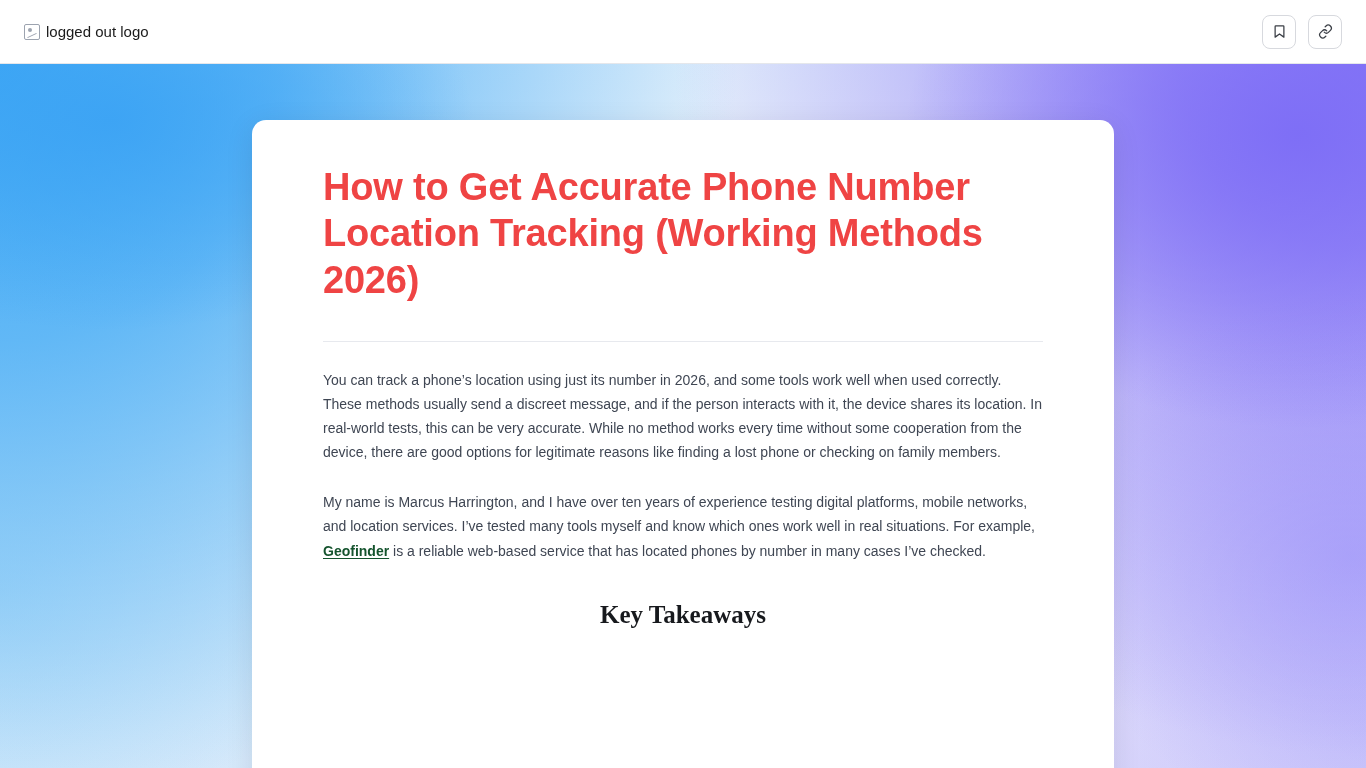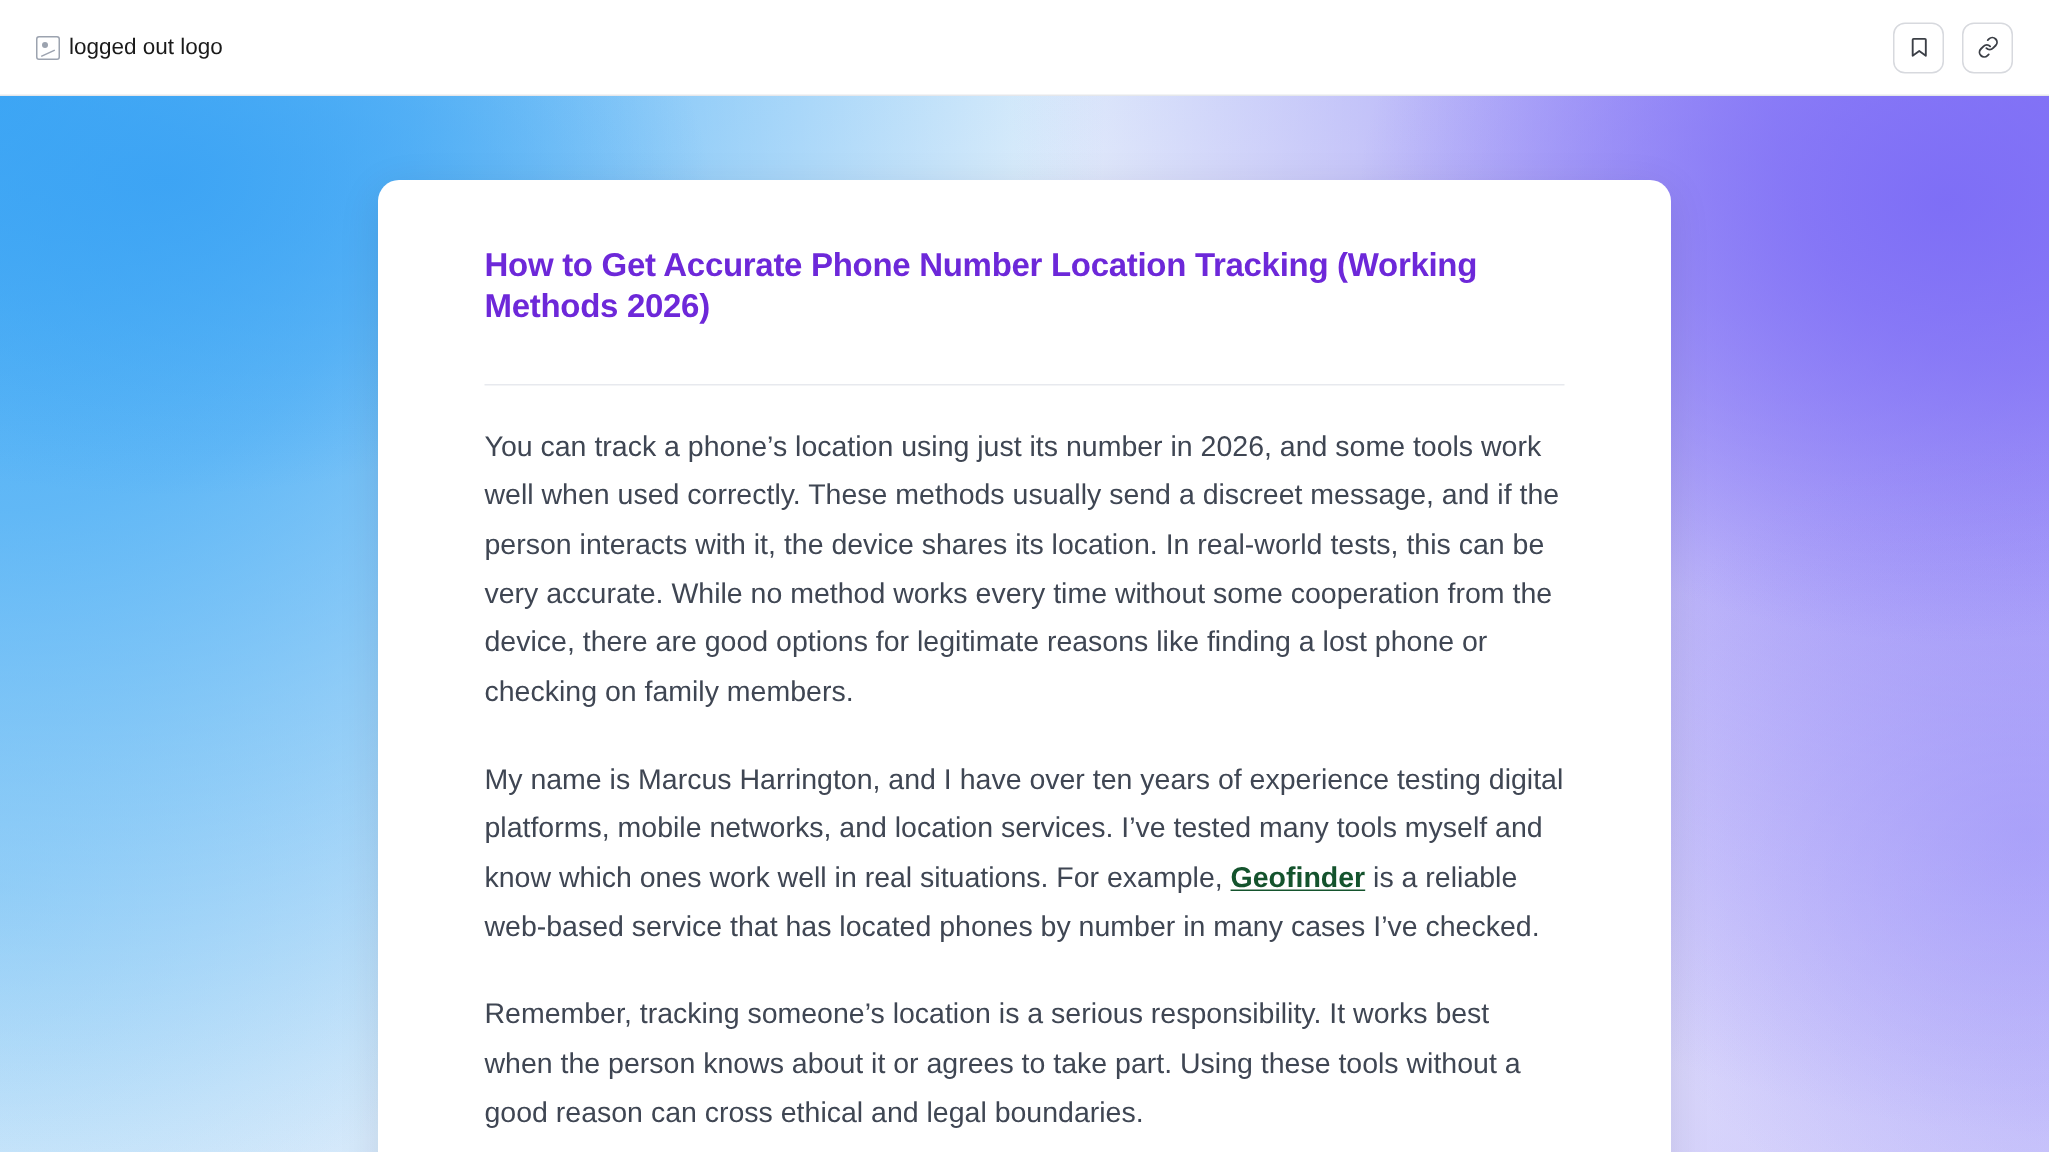--- a/index.html
+++ b/index.html
@@ -106,35 +106,35 @@
     width: 862px;
     min-height: 700px;
     background: #ffffff;
     border-radius: 14px;
     box-shadow: 0 6px 28px rgba(17,24,39,0.10);
     padding: 44px 71px 40px 71px;
   }
 
   h1.article-title {
     margin: 0;
-    font-size: 22px;
+    font-size: 38px;
     line-height: 1.22;
     font-weight: 700;
-    color: #6d28d9;
+    color: #ef4444;
     letter-spacing: -0.2px;
   }
   .title-rule {
     margin: 38px 0 26px 0;
     height: 1px;
     background: #e7e9ee;
     border: 0;
   }
   p.body-text {
     margin: 0 0 26px 0;
-    font-size: 19px;
+    font-size: 14px;
     line-height: 1.72;
     color: #3f4653;
   }
   p.body-text:last-of-type { margin-bottom: 0; }
   a.inline-link {
     color: #14532d;
     font-weight: 700;
     text-decoration: underline;
     text-underline-offset: 2px;
   }
@@ -180,19 +180,18 @@
   <article class="article-card">
 
     <h1 class="article-title">How to Get Accurate Phone Number Location Tracking (Working Methods 2026)</h1>
 
     <hr class="title-rule">
 
     <p class="body-text">You can track a phone’s location using just its number in 2026, and some tools work well when used correctly. These methods usually send a discreet message, and if the person interacts with it, the device shares its location. In real-world tests, this can be very accurate. While no method works every time without some cooperation from the device, there are good options for legitimate reasons like finding a lost phone or checking on family members.</p>
 
     <p class="body-text"><span>My name is Marcus Harrington, and I have over ten years of experience testing digital platforms, mobile networks, and location services. I’ve tested many tools myself and know which ones work well in real situations. For example, </span><a class="inline-link" href="#">Geofinder</a><span> is a reliable web-based service that has located phones by number in many cases I’ve checked.</span></p>
 
-    <p class="body-text">Remember, tracking someone’s location is a serious responsibility. It works best when the person knows about it or agrees to take part. Using these tools without a good reason can cross ethical and legal boundaries.</p>
 
     <h2 class="section-heading">Key Takeaways</h2>
 
   </article>
 
 </div>
 
 </body></html>

